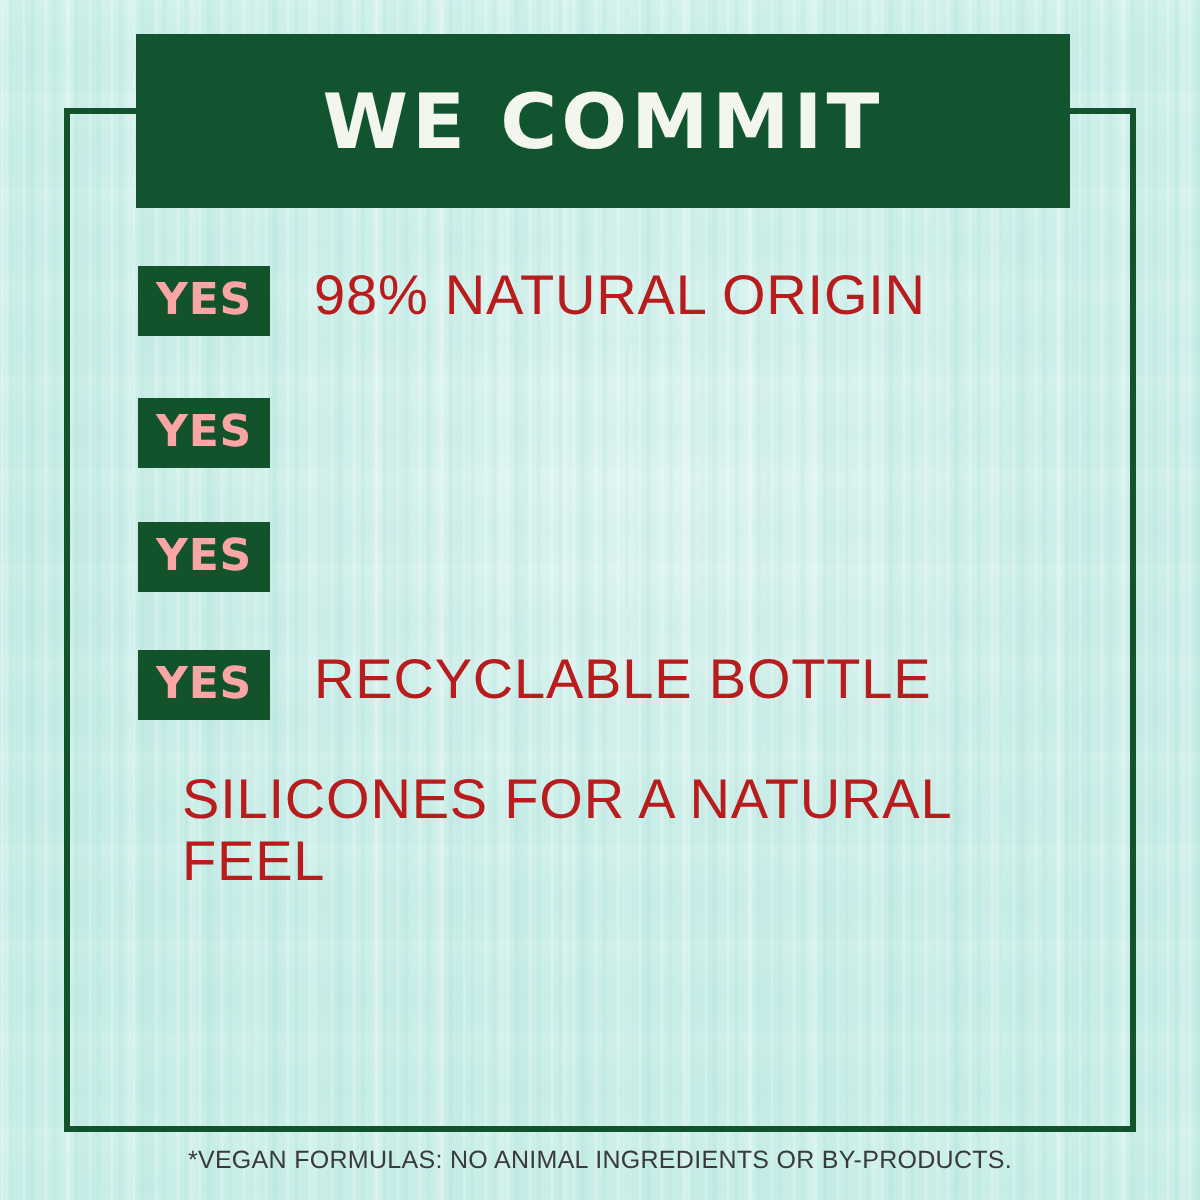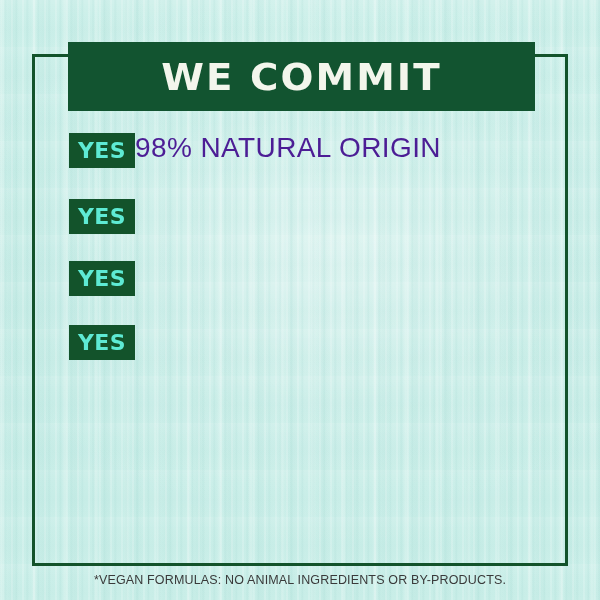--- a/index.html
+++ b/index.html
@@ -67,23 +67,23 @@
     width: 536px;
     height: 512px;
     border: 3px solid #13532b;
     pointer-events: none;
   }
 
   
   #banner {
     position: absolute;
     left: 68px;
-    top: 42px;
+    top: 17px;
     width: 467px;
-    height: 69px;
+    height: 87px;
     background: #125430;
     display: flex;
     align-items: center;
     justify-content: center;
   }
 
   #banner-title {
     color: #f3f6ec;
     font-size: 38px;
     font-weight: 700;
@@ -106,33 +106,34 @@
     display: flex;
     align-items: flex-start;
     margin-bottom: 18px;
   }
 
   .badge {
     flex: 0 0 auto;
     width: 66px;
     height: 35px;
     background: #13532b;
-    color: #5eead4;
+    color: #fca5a5;
     display: flex;
     align-items: center;
     justify-content: center;
     font-size: 22px;
     font-weight: 700;
     letter-spacing: 0.4px;
     font-family: "DejaVu Sans", sans-serif;
     margin-top: 1px;
   }
 
   .claim-text {
-    color: #4c1d95;
+    margin-left: 22px;
+    color: #b91c1c;
     font-size: 28px;
     font-weight: 400;
     letter-spacing: 0.4px;
     line-height: 1.10;
     font-family: "Liberation Sans", sans-serif;
     text-transform: uppercase;
     padding-top: 1px;
   }
 
   .claim-text .asterisk {
@@ -181,20 +182,22 @@
         <div class="claim-text"><span>98% NATURAL ORIGIN</span></div>
       </div>
       <div class="claim-row" data-row="1">
         <div class="badge">YES</div>
       </div>
       <div class="claim-row" data-row="2">
         <div class="badge">YES</div>
       </div>
       <div class="claim-row" data-row="3">
         <div class="badge">YES</div>
+        <div class="claim-text"><span>RECYCLABLE BOTTLE</span></div>
       </div>
       <div class="claim-row" data-row="4">
+        <div class="claim-text"><span>SILICONES FOR A NATURAL FEEL</span></div>
       </div>
     </div>
 
   <div id="footnote">*VEGAN FORMULAS: NO ANIMAL INGREDIENTS OR BY-PRODUCTS.</div>
 
 </div>
 
 </body></html>

